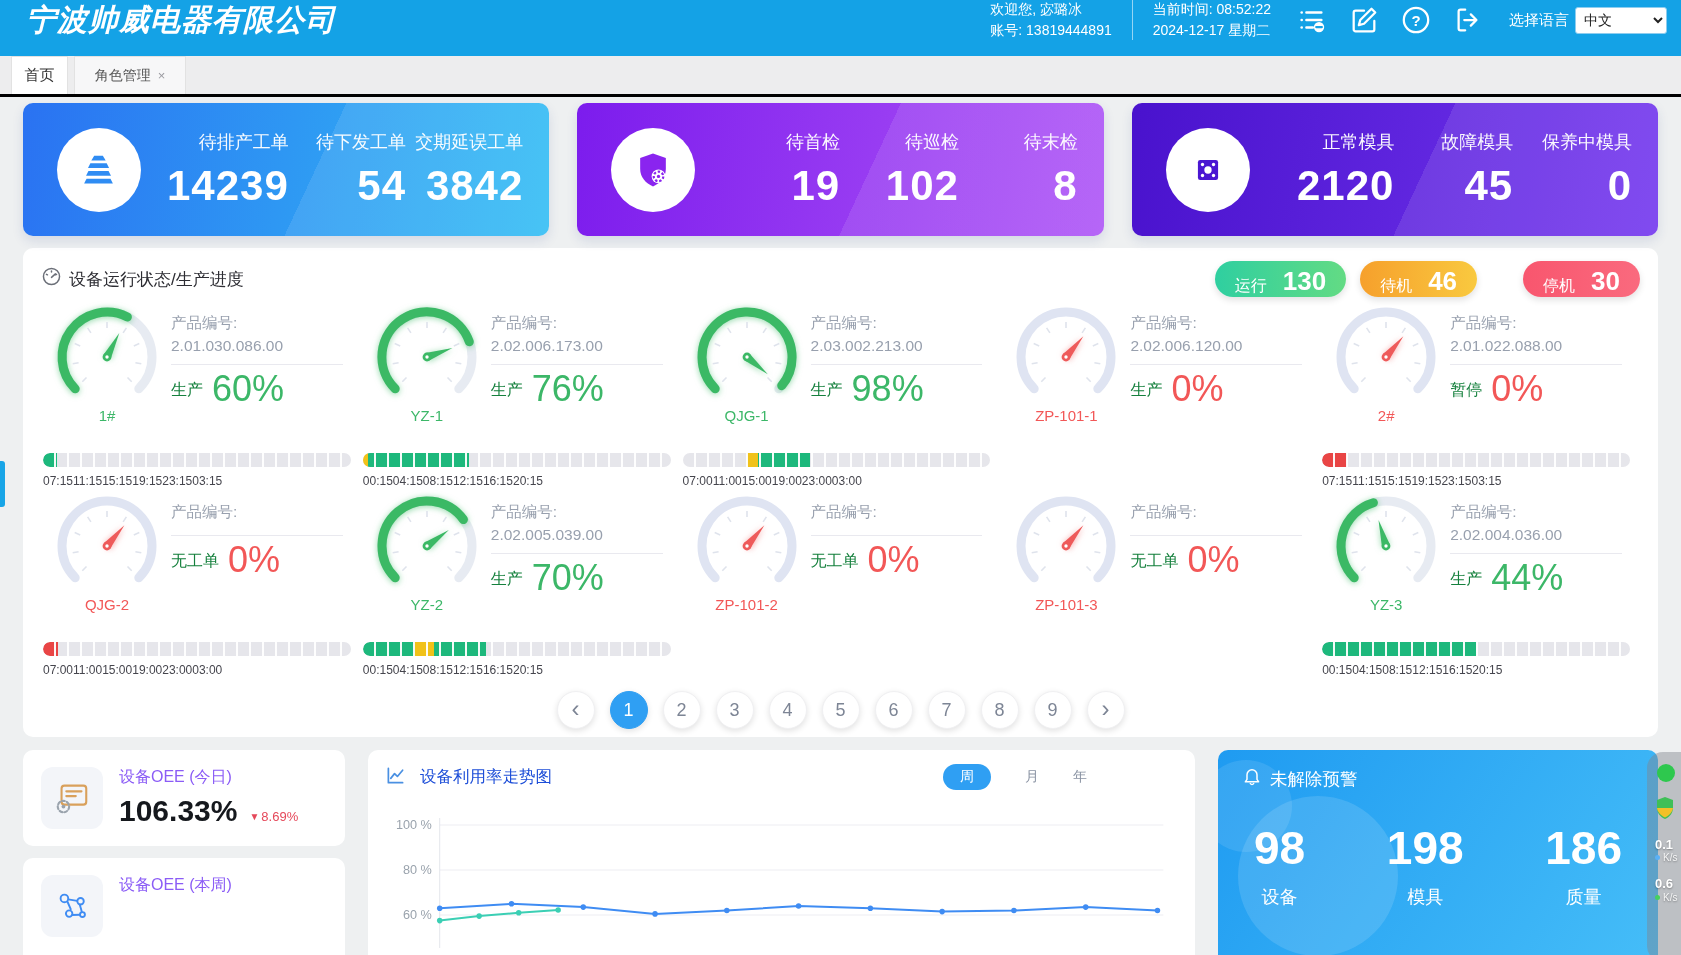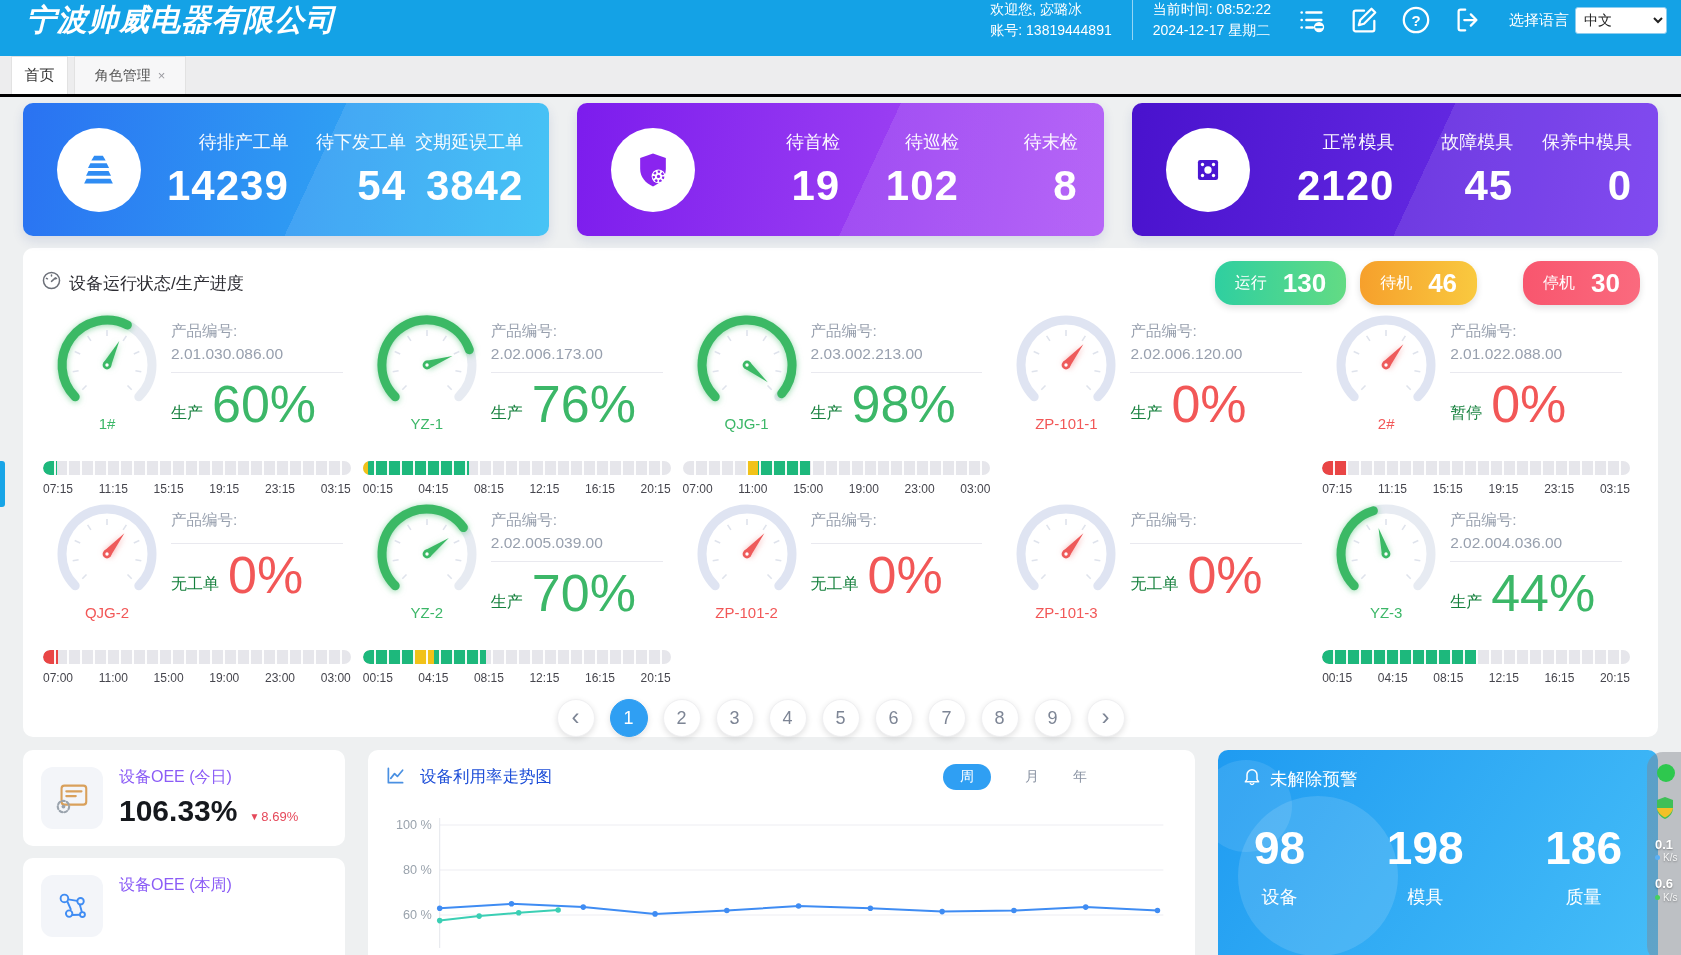--- a/index.html
+++ b/index.html
@@ -39,45 +39,45 @@
   .stat-icon{ width:84px; height:84px; border-radius:50%; background:#fff; display:flex; align-items:center; justify-content:center; margin-right:26px; flex:0 0 auto; }
   .stat-cols{ flex:1; display:flex; }
   .stat-col{ flex:1; text-align:right; }
   .stat-label{ font-size:18px; opacity:.96; }
   .stat-value{ font-size:42px; font-weight:bold; margin-top:8px; letter-spacing:1px; }
   
   .equip{ margin:12px 23px 0; background:#fff; border-radius:10px; padding:13px 18px 10px; height:489px; }
   .equip-head{ display:flex; align-items:center; }
   .equip-title{ font-size:17px; color:#2d2d33; display:flex; align-items:center; gap:7px; }
   .equip-badges{ margin-left:auto; display:flex; align-items:center; gap:14px; }
-  .e-badge{ height:44px; border-radius:18px; color:#fff; display:flex; align-items:center; padding:0 20px; box-shadow:0 3px 7px rgba(0,0,0,.12); }
+  .e-badge{ height:36px; border-radius:18px; color:#fff; display:flex; align-items:flex-end; padding:0 20px; box-shadow:0 3px 7px rgba(0,0,0,.12); }
   .e-badge.stopped{ margin-left:32px; }
   .e-badge-label{ font-size:16px; }
   .e-badge-value{ font-size:26px; font-weight:bold; margin-left:16px; }
   .gauge-rows{ margin-top:4px; }
   .g-row{ display:flex; margin-top:2px; }
   .g-col{ width:20%; padding:0 10px 0 2px; }
   .g-top{ display:flex; height:148px; }
   .gauge-wrap{ width:128px; text-align:center; flex:0 0 auto; }
   .g-id{ font-size:15px; margin-top:-8px; }
   .g-id.run{ color:#3cb768; } .g-id.stop{ color:#f25757; }
   .glow-g{ filter:drop-shadow(0 1px 3px rgba(59,185,101,.55)); }
   .glow-r{ filter:drop-shadow(0 1px 3px rgba(238,90,90,.55)); }
   .g-info{ flex:1; padding-top:12px; min-width:0; }
   .g-plabel,.g-product{ font-size:15.5px; color:#98a0ae; white-space:nowrap; overflow:hidden; }
   .g-product{ margin-top:3px; max-width:150px; }
   .g-divider{ border-top:1px solid #e9e9ef; margin:9px 8px 7px 0; }
   .g-status{ display:flex; align-items:flex-end; gap:9px; }
   .g-slabel{ font-size:16px; color:#15803d; padding-bottom:5px; white-space:nowrap; }
-  .g-svalue{ font-size:52px; line-height:.95; font-weight:normal; }
+  .g-svalue{ font-size:36px; line-height:.95; font-weight:normal; }
   .g-svalue.run{ color:#3cb768; } .g-svalue.stop{ color:#f25757; }
   .g-bar{ position:relative; height:14px; border-radius:7px; background:#e6e6eb; margin-top:4px; overflow:hidden; }
   .g-bar::after{ content:""; position:absolute; inset:0; background-image:repeating-linear-gradient(90deg, transparent 0 11px, rgba(255,255,255,.95) 11px 13px); }
   .g-seg{ position:absolute; top:0; bottom:0; }
-  .g-times{ display:flex; justify-content:space-between; font-size:12px; color:#45454d; margin-top:7px; }
+  .g-times{ display:flex; justify-content:flex-start; font-size:12px; color:#45454d; margin-top:7px; }
   .g-empty{ height:14px; margin-top:4px; }
   
   .pagination{ display:flex; justify-content:center; align-items:center; gap:15px; margin-top:14px; }
   .page-btn{
     width:38px; height:38px; border-radius:50%; background:#fff; border:1px solid #f0f0f2;
     box-shadow:0 2px 6px rgba(0,0,0,.12); color:#7d8595; font-size:18px;
     display:flex; align-items:center; justify-content:center; cursor:pointer;
   }
   .page-btn.arrow{ font-size:24px; padding-bottom:3px; }
   .page-btn.active{ background:#2f9ff3; color:#fff; border-color:#2f9ff3; }

